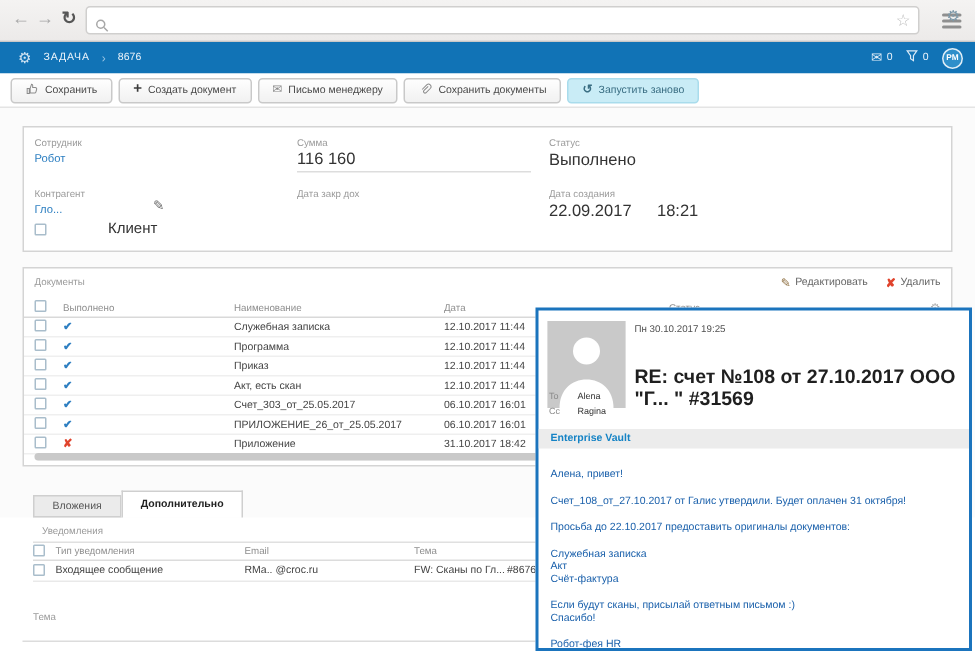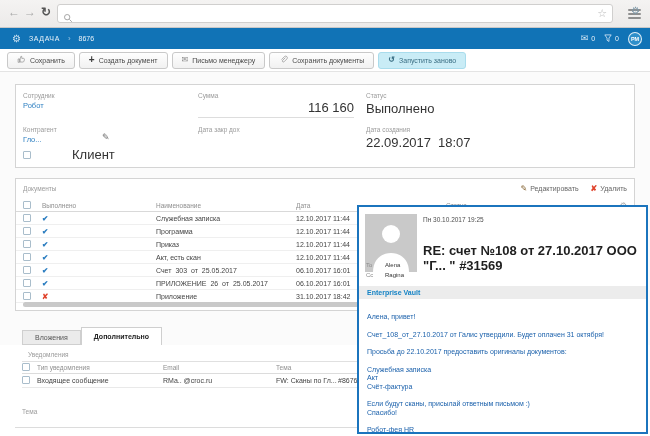--- a/index.html
+++ b/index.html
@@ -41,27 +41,27 @@
     font-size:7px; color:#4a4a4a; cursor:pointer; white-space:nowrap; }
   .tb-btn .gi { color:#8b8b8b; font-size:8px; line-height:8px; }
   .tb-btn .plus { font-size:10px; font-weight:bold; color:#3c3c3c; line-height:8px; }
   .tb-btn.active { background:#c9ecf6; border-color:#a9dcec; color:#3a6e83; }
   .tb-btn.active .gi { color:#3a6e83; font-weight:bold; }
   .toolbar-gear { position:absolute; right:10px; top:5px; color:#7d98a8; font-size:10px; }
   
   .panel { position:absolute; background:#fff; border:1px solid #d4d4d4; }
   .form-panel { left:15px; top:84px; width:620px; height:84px; }
   .flabel { position:absolute; font-size:6.5px; color:#9b9b9b; }
-  .fvalue { position:absolute; font-size:13px; color:#333;text-align:right; }
+  .fvalue { position:absolute; font-size:11px; color:#333; }
   .flink { position:absolute; font-size:7.5px; color:#2d7fc1; cursor:pointer; }
   .funder { border-bottom:1px solid #ddd; padding-bottom:2px; width:156px; }
   .pencil { position:absolute; font-size:9px; color:#6b6b6b; cursor:pointer; }
   .cb { display:inline-block; width:8px; height:8px; border:1px solid #a9bdcb; border-radius:1px; background:#fff; cursor:pointer; }
   .client-row { position:absolute; left:7px; top:62px; display:flex; align-items:center; gap:5px; }
-  .client-row .lbl { font-size:13px; color:#333;padding-left:36px; }
+  .client-row .lbl { font-size:10px; color:#333;padding-left:36px; }
   
   .docs-panel { left:15px; top:178px; width:620px; height:133px; }
   .docs-title { position:absolute; left:7px; top:6px; font-size:6.5px; color:#9b9b9b; }
   .docs-actions { position:absolute; right:7px; top:5px; display:flex; gap:12px; font-size:7px; color:#666; }
   .docs-actions .act { display:flex; align-items:center; gap:3px; cursor:pointer; }
   .docs-actions .pen { color:#8a6a3a; font-size:8px; }
   .docs-actions .delx { color:#e0432c; font-size:8px; font-weight:bold; }
   .grid-doc { display:grid; grid-template-columns:19px 114px 140px 150px 1fr; align-items:center; padding:0 7px; }
   .doc-head { position:absolute; left:0; right:0; top:20px; height:13px; border-bottom:1px solid #d9d9d9;
     font-size:6.5px; color:#8f8f8f; }
@@ -199,21 +199,21 @@
     <span class="fvalue" style="left:350px; top:16px">Выполнено</span>
 
     <span class="flabel" style="left:7px; top:41px">Контрагент</span>
     <span class="flink" style="left:7px; top:50px">Гло...</span>
     <span class="pencil" style="left:86px; top:47px">✎</span>
 
     <span class="flabel" style="left:182px; top:41px">Дата закр дох</span>
 
     <span class="flabel" style="left:350px; top:41px">Дата создания</span>
     <span class="fvalue" style="left:350px; top:50px">22.09.2017</span>
-    <span class="fvalue" style="left:422px; top:50px">18:07</span>
+    <span class="fvalue" style="left:422px; top:50px">18:21</span>
 
     <div class="client-row">
       <span class="cb"></span>
       <span class="lbl">Клиент</span>
     </div>
   </div>
 
   <div class="panel docs-panel">
     <span class="docs-title">Документы</span>
     <div class="docs-actions">

